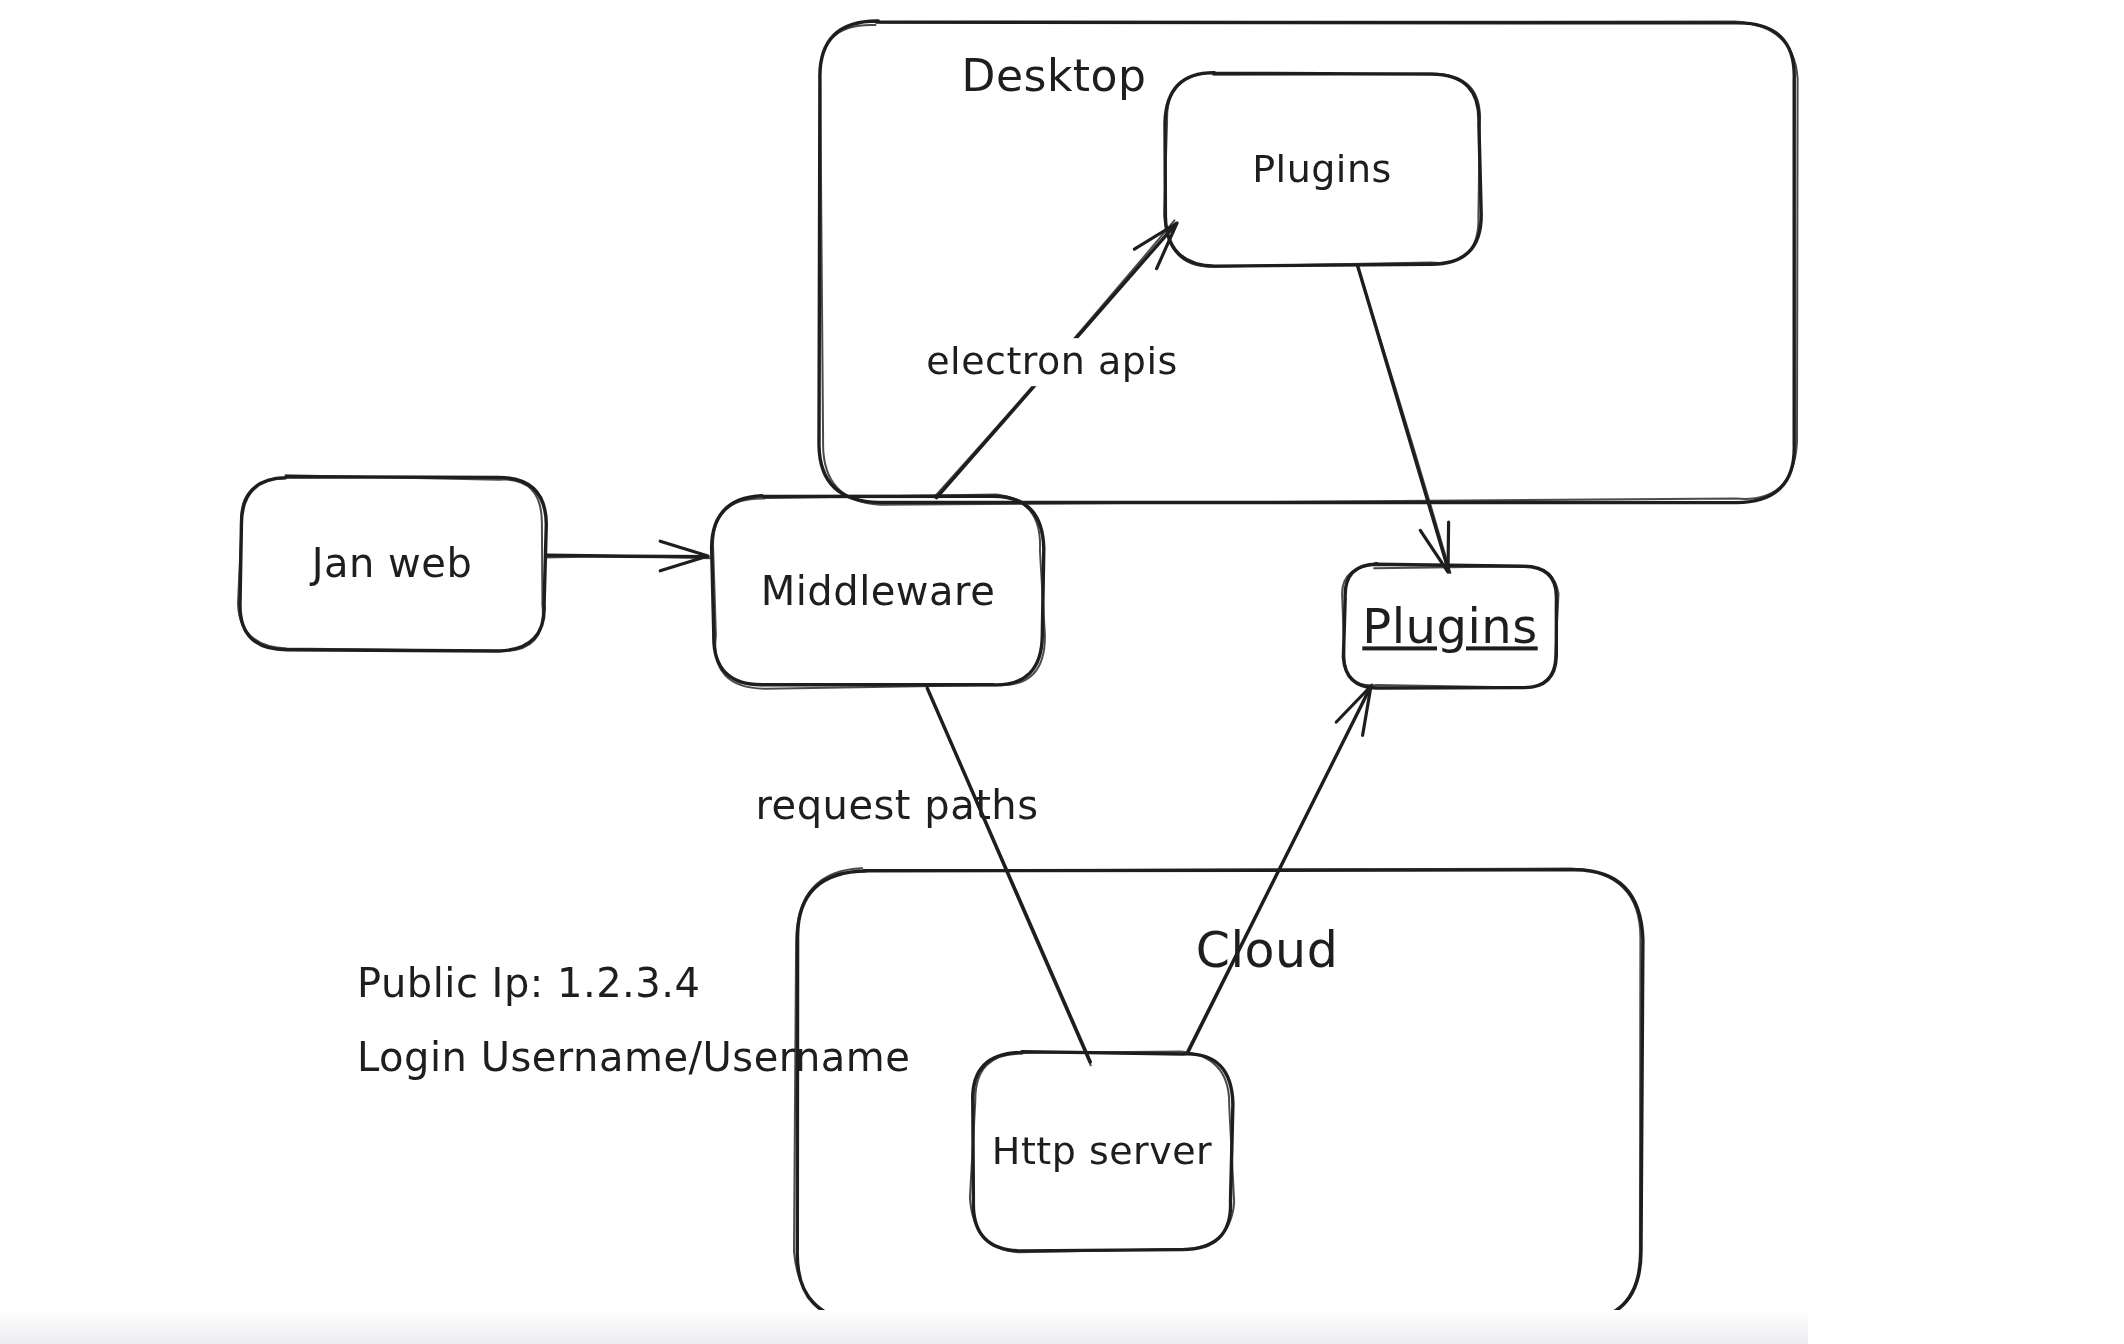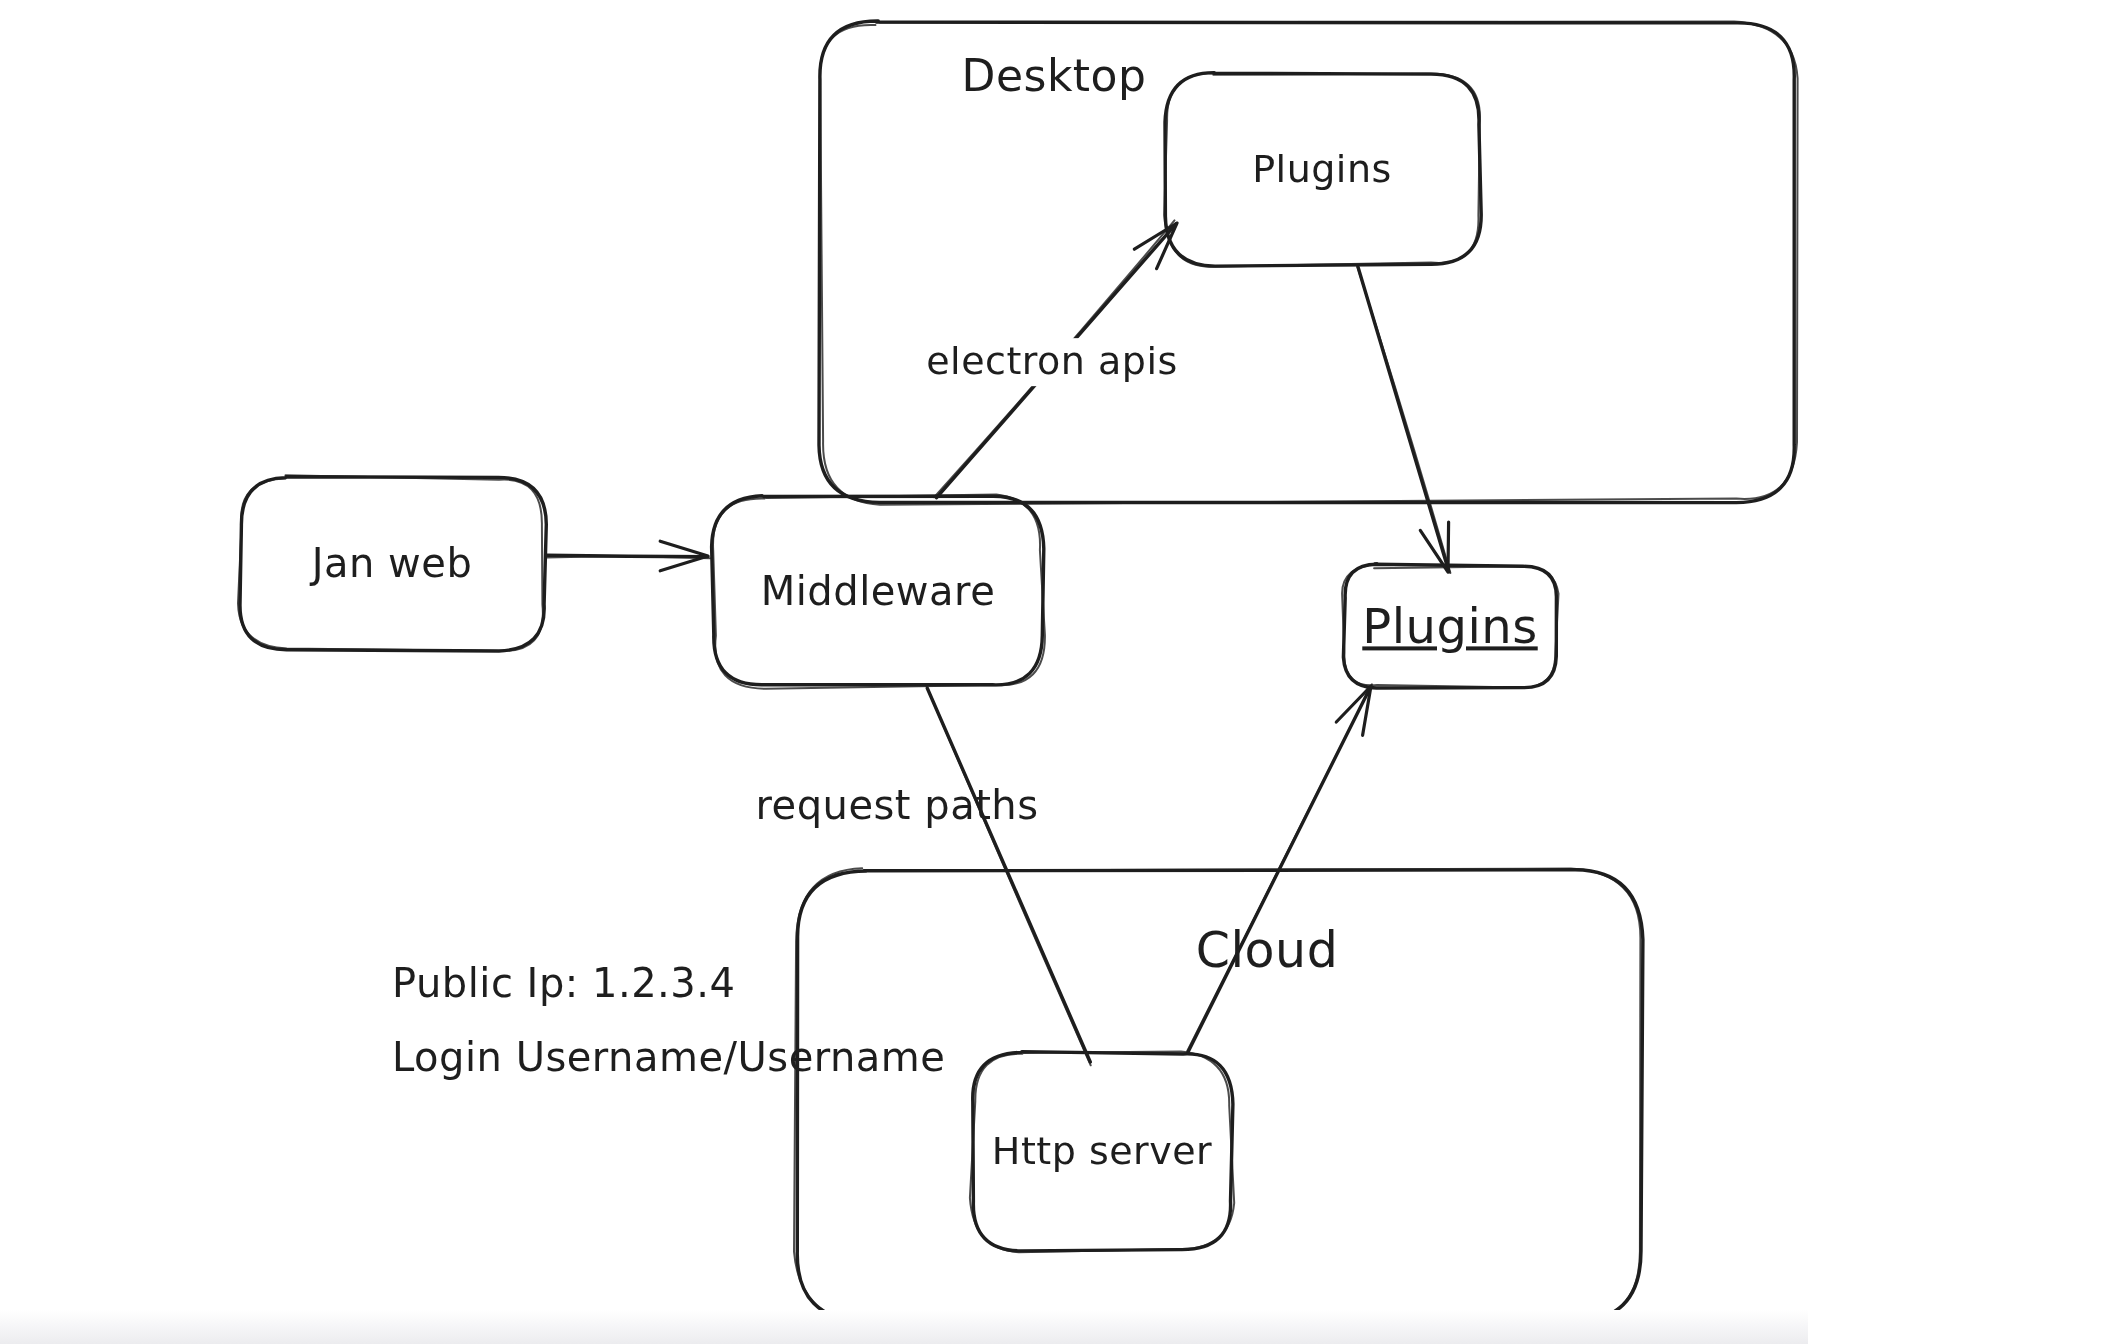--- a/index.html
+++ b/index.html
@@ -27,21 +27,20 @@
   .lbl.masked{background:#ffffff;padding:2px 12px;}
   .container-title{font-size:44px;}
   .edge-label{font-size:38px;}
   .annotation{
     position:absolute;
     left:357px;top:946px;
     font-size:40px;
     line-height:74px;
     letter-spacing:.5px;
     white-space:nowrap;
-    margin-left:35px;
   }
   .bottom-fade{
     position:absolute;left:0;right:0;bottom:0;height:34px;
     background:linear-gradient(#ffffff,#ececef);
   }
 </style>
 </head>
 <body>
 
 <div class="canvas">

